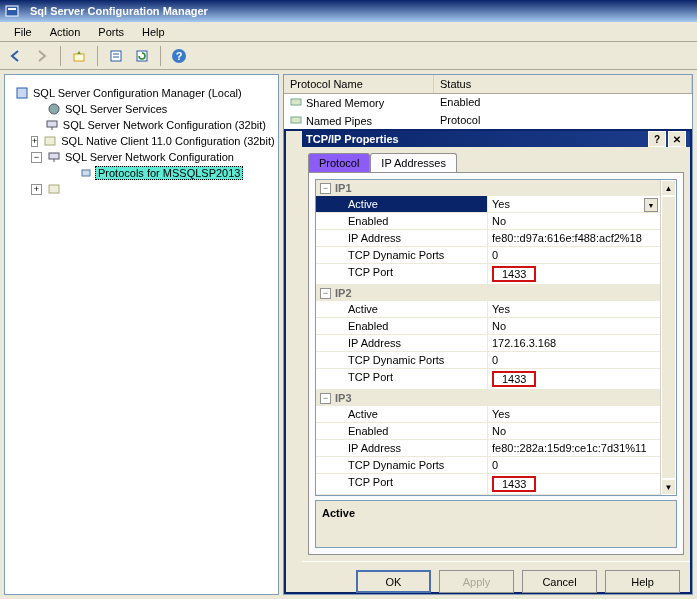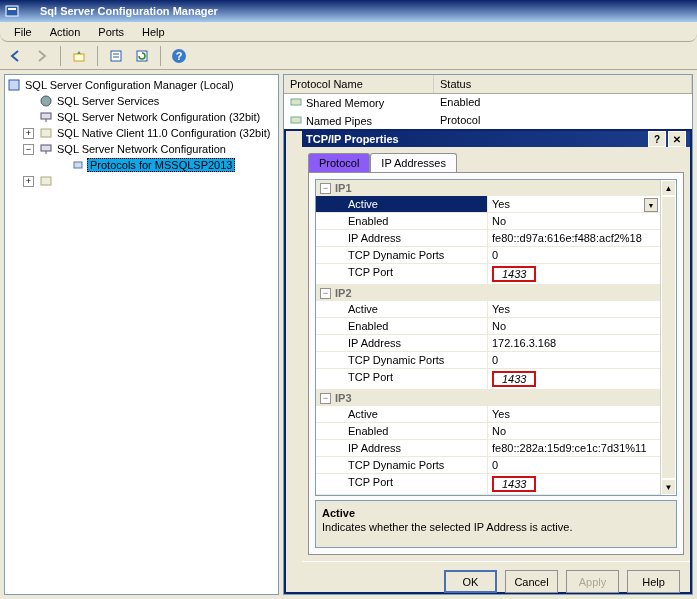--- a/index.html
+++ b/index.html
@@ -1,38 +1,38 @@
 <!DOCTYPE html>
 <html><head>
 <meta charset="utf-8">
 <style>
 * { box-sizing: border-box; margin: 0; padding: 0; font-family: Tahoma, "Segoe UI", sans-serif; font-size: 11px; }
 body { background: #ece9d8; width: 697px; height: 599px; overflow: hidden; position: relative; }
 
-.titlebar { height: 22px; background: linear-gradient(to bottom, #0a246a, #a6caf0); color: #fff; display: flex; align-items: center; padding: 0 4px; gap: 20px; }
+.titlebar { height: 22px; background: linear-gradient(to bottom, #0a246a, #a6caf0); color: #fff; display: flex; align-items: center; padding: 0 4px; gap: 10px; }
 .titlebar .ticon { width: 16px; height: 16px; display:inline-flex; align-items:center; justify-content:center;}
 .titlebar .ttext { font-weight: bold; }
 
-.menubar { height: 20px; background: #ece9d8; display: flex; align-items: center; padding: 0 6px; gap: 2px; border-bottom: 1px solid #aca899; border-radius: 8px; }
+.menubar { height: 20px; background: #ece9d8; display: flex; align-items: center; padding: 0 6px; gap: 2px; border-bottom: 1px solid #aca899; }
 .menubar .mitem { padding: 2px 8px; cursor: default; }
 
 .toolbar { height: 28px; background: #ece9d8; display: flex; align-items: center; padding: 0 4px; gap: 2px; border-bottom: 1px solid #aca899; }
 .toolbar .tbtn { width: 24px; height: 24px; display: inline-flex; align-items: center; justify-content: center; cursor: default; border: 1px solid transparent;}
 .toolbar .sep { width: 1px; height: 20px; background: #aca899; margin: 0 4px; }
 
 .content { display: flex; height: calc(599px - 22px - 20px - 28px); }
 
-.tree { width: 275px; background: #fff; border: 1px solid #7f9db9; margin: 4px 2px 4px 4px; padding: 2px; overflow: auto; }
+.tree { width: 275px; background: #fff; border: 1px solid #7f9db9; margin: 4px 2px 4px 4px; padding: 10px; overflow: auto; }
 .tree ul { list-style: none; }
 .tree li { white-space: nowrap; }
 .tree .row { display: flex; align-items: center; gap: 2px; padding: 1px 0; cursor: default;}
 .tree .exp { width: 11px; height: 11px; border: 1px solid #919191; display: inline-flex; align-items: center; justify-content: center; font-size: 9px; line-height: 1; color: #000; background: #fff; margin-right: 3px;}
 .tree .noexp { width: 11px; display:inline-block; margin-right:3px;}
 .tree .ticon2 { width: 14px; display:inline-flex; align-items:center; justify-content:center;}
-.tree .sel { background: #0ea5e9; border: 1px dotted #000; padding: 0 2px; }
+.tree .sel { background: #5eead4; border: 1px dotted #000; padding: 0 2px; }
 .tree .lbl { padding: 0 2px; }
 .tree .ch1 { padding-left: 16px; }
 .tree .ch2 { padding-left: 32px; }
 
 .rightpane { flex: 1; margin: 4px 4px 4px 2px; background: #fff; border: 1px solid #7f9db9; position: relative; }
 .listhead { display: flex; background: #ece9d8; border-bottom: 1px solid #aca899; }
 .listhead .col { padding: 3px 6px; border-right: 1px solid #d4d0c8; }
 .listhead .c1 { width: 150px; } .listhead .c2 { flex: 1; }
 .listrow { display: flex; padding: 2px 6px; gap:0;}
 .listrow .c1 { width: 150px; display:flex; align-items:center; gap:4px;} .listrow .c2 { flex: 1; }
@@ -52,27 +52,27 @@
 .pgscroll { width: 16px; background: #ece9d8; border-left:1px solid #d4d0c8; position:relative;}
 .pgscroll .arr { height:16px; background:#ece9d8; border:1px solid #fff; display:flex;align-items:center;justify-content:center;font-size:8px;}
 .pgscroll .thumb { position:absolute; top:16px; bottom:16px; left:0;right:0; background:#ece9d8; border:1px solid #fff;}
 .pgcat { background: #ece9d8; color: #6d6d6d; padding: 2px 4px 2px 4px; display:flex; align-items:center; gap:4px;}
 .pgcat .cexp { width:11px;height:11px;border:1px solid #919191;background:#fff;display:inline-flex;align-items:center;justify-content:center;font-size:9px;}
 .pgrow { display: flex; border-bottom: 1px solid #ece9d8; }
 .pgrow .k { width: 172px; padding: 2px 4px 2px 32px; border-right: 1px solid #ece9d8; }
 .pgrow .v { flex: 1; padding: 2px 4px; position:relative;}
 .pgrow.selrow .k { background: #0a246a; color: #fff; }
 .pgrow.selrow .v .dd { position:absolute; right:2px; top:2px; width:14px;height:14px;background:#ece9d8;border:1px solid #919191;display:flex;align-items:center;justify-content:center;font-size:7px;}
-.redbox { border: 2px solid #d01010; padding: 0 8px; display:inline-block;font-style:italic;}
+.redbox { border: 2px solid #d01010; padding: 0 8px; display:inline-block;}
 
 .desc { margin-top: 4px; border: 1px solid #7f9db9; background: #ece9d8; padding: 6px; height: 48px;}
 .desc .dt { font-weight: bold; margin-bottom:2px;}
 
 .btns { display: flex; justify-content: flex-end; gap: 8px; padding: 8px 10px; border-top:1px solid #fff;}
-.btns button { width: 53px; height: 23px; background: #ece9d8; border: 1px solid #919191; cursor:default;}
+.btns button { width: 75px; height: 23px; background: #ece9d8; border: 1px solid #919191; cursor:default;}
 .btns button.def { border: 2px solid #4a6fb3; }
 .btns button:disabled { color: #aca899; }
 </style>
 </head>
 <body>
 
 <div class="titlebar">
   <span class="ticon">
     <svg width="14" height="14">
         <rect x="1" y="2" width="12" height="10" fill="#2a5caa" stroke="#fff"></rect>
@@ -331,24 +331,23 @@
               </div>
           </div>
           <div class="pgscroll">
             <div class="arr">▲</div>
             <div class="thumb"></div>
             <div class="arr" style="position:absolute;bottom:0;left:0;right:0;">▼</div>
           </div>
         </div>
         <div class="desc">
           <div class="dt">Active</div>
-          <div>Indicates whether the selected IP Address is active.</div>
         </div>
       </div>
       <div class="btns">
         <button class="def">OK</button>
+        <button disabled="">Apply</button>
         <button>Cancel</button>
-        <button disabled="">Apply</button>
         <button>Help</button>
       </div>
     </div>
   </div>
 </div>
 
 </body></html>

